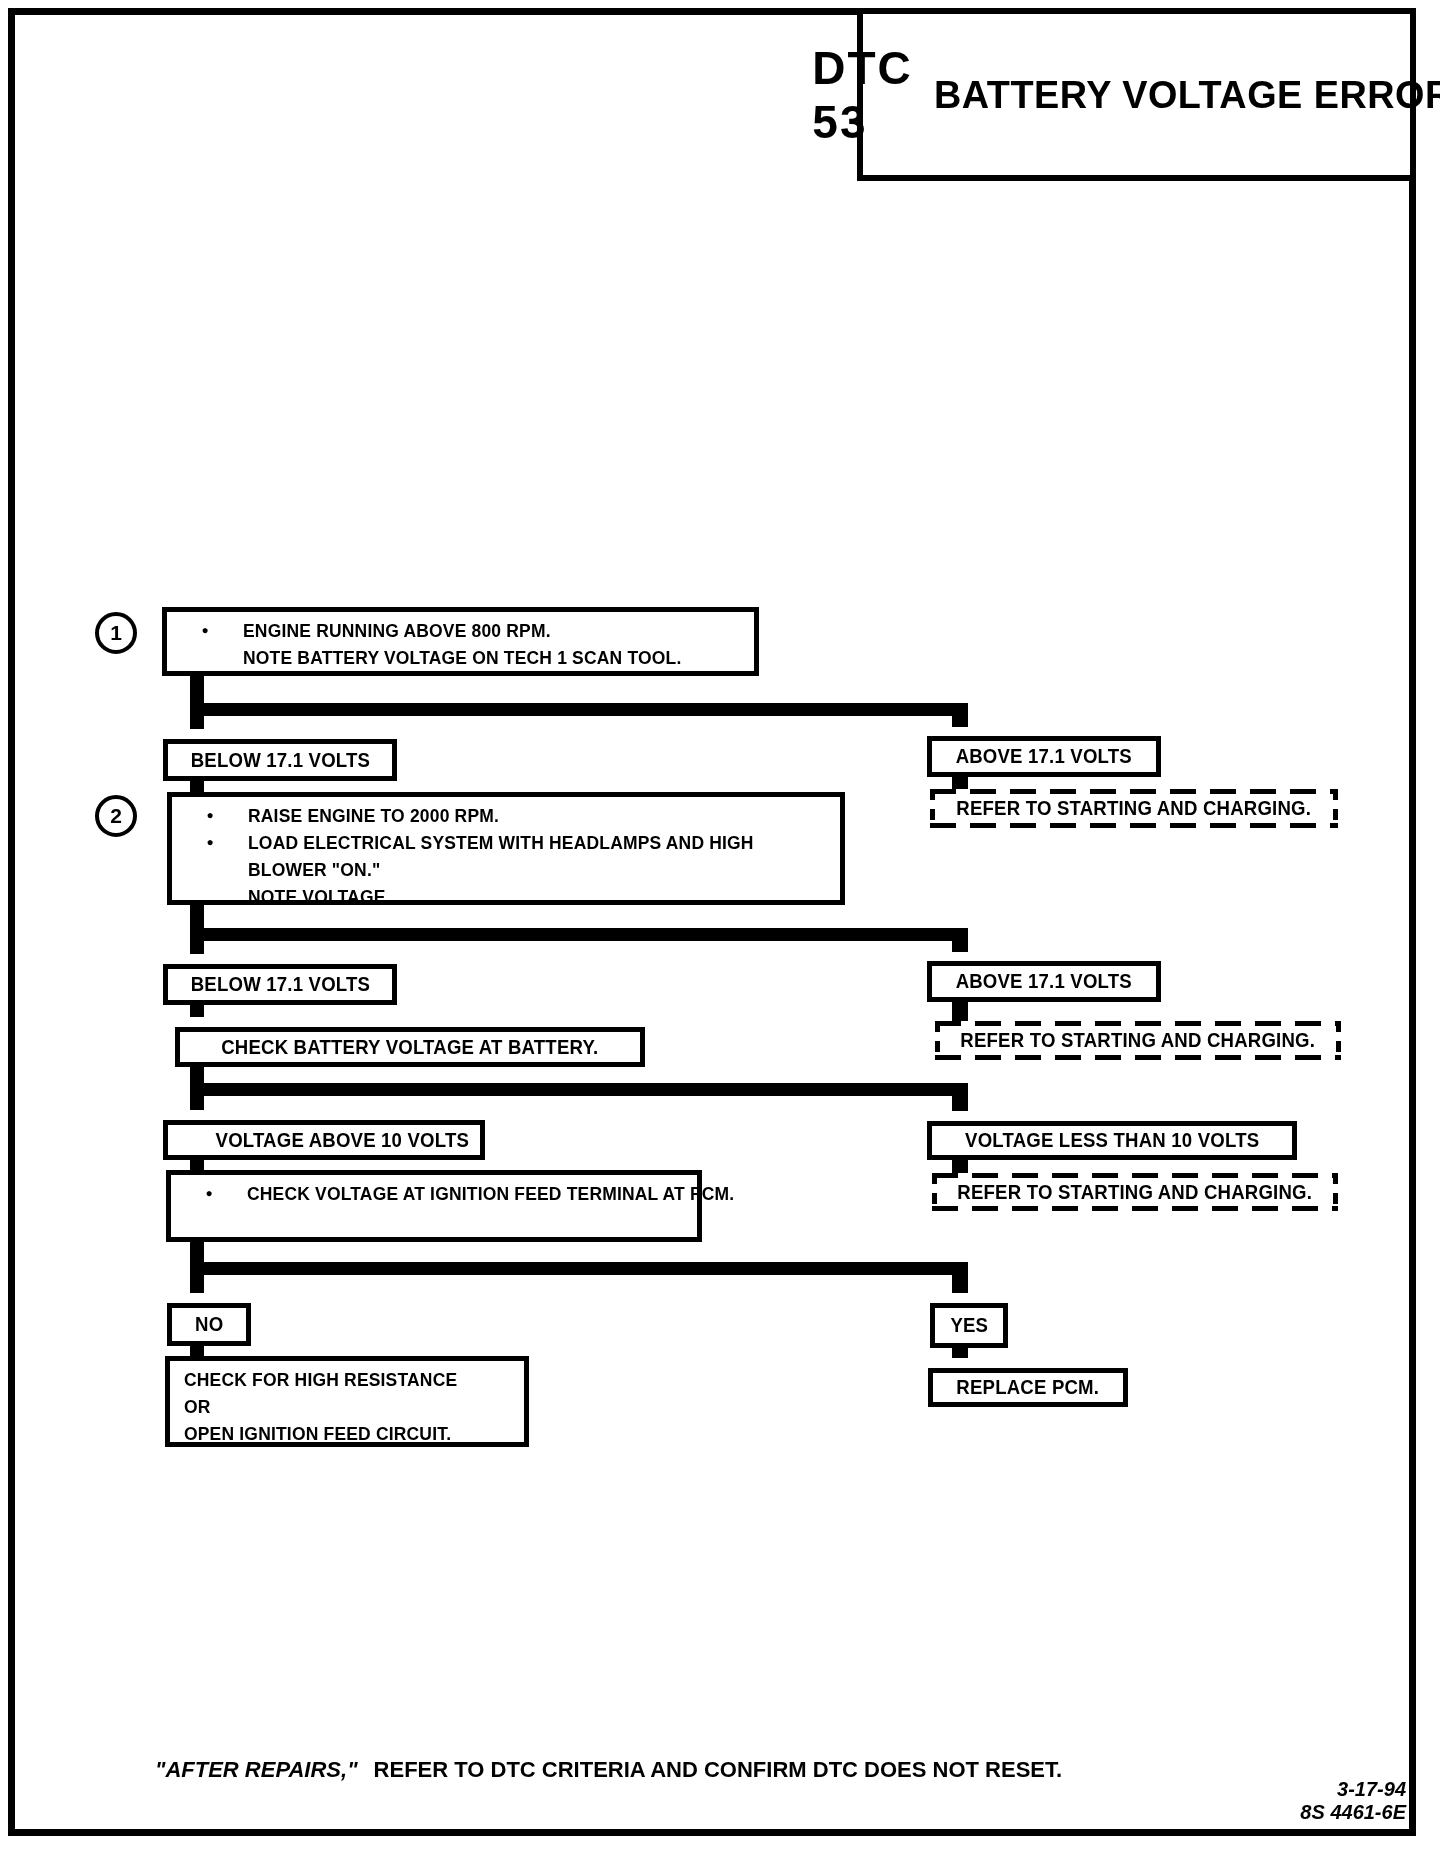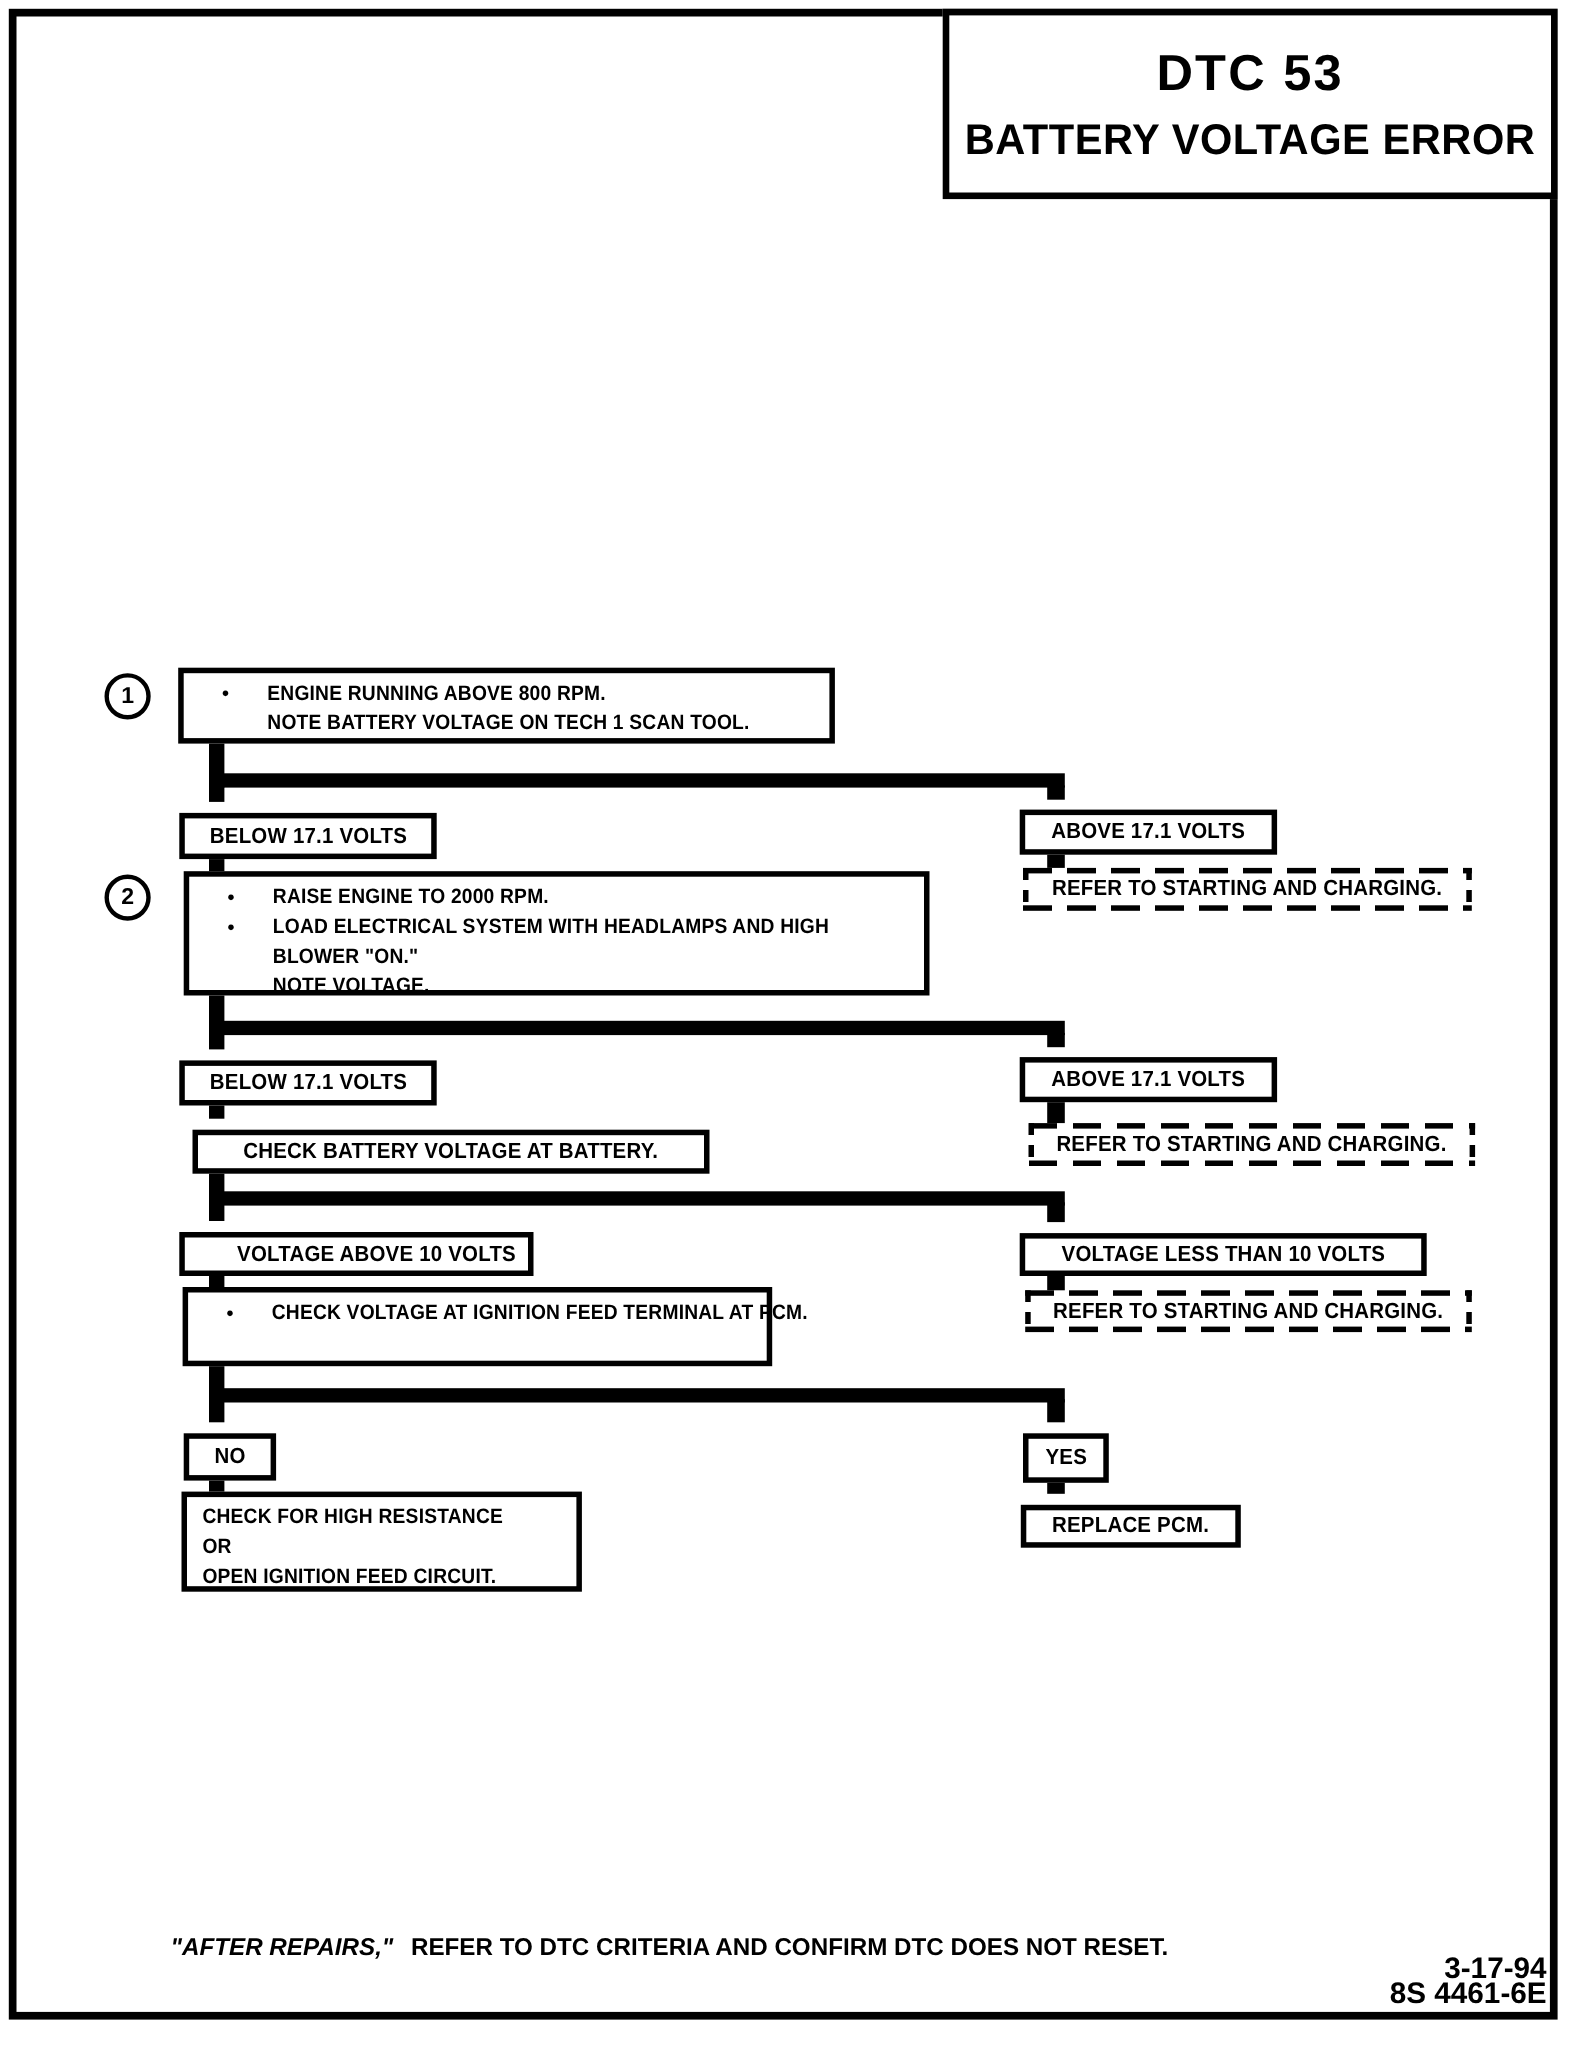--- a/index.html
+++ b/index.html
@@ -9,21 +9,21 @@
     font-family:"Liberation Sans", sans-serif; color:#000;
   }
   .abs { position:absolute; }
 
   
   #pgborder { left:8px; top:8px; width:1408px; height:1828px; border:7px solid #000; }
 
   
   #titlebox {
     left:857px; top:8px; width:559px; height:173px; border:6px solid #000; background:#fff;
-    display:flex; flex-direction:column; align-items:center; justify-content:center; gap:13px;
+    display:flex; flex-direction:row; align-items:center; justify-content:center; gap:13px;
   }
   #title-code { font-size:46px; font-weight:bold; letter-spacing:2px; }
   #title-name { font-size:39px; font-weight:bold; letter-spacing:.5px; transform:scaleX(.97); white-space:nowrap; }
 
   
   .circle {
     width:42px; height:42px; border:4px solid #000; border-radius:50%; background:#fff;
     display:flex; align-items:center; justify-content:center; font-size:21px; font-weight:bold;
   }
   #c1 { left:95px; top:612px; }
@@ -85,21 +85,21 @@
   }
   .dashed > span { white-space:nowrap; letter-spacing:.2px; transform:scaleX(.93); }
   #d1 { left:930px; top:789px;  width:408px; height:39px; }
   #d2 { left:935px; top:1021px; width:406px; height:39px; }
   #d3 { left:932px; top:1173px; width:406px; height:38px; }
 
   
   #ft { left:155px; top:1757px; width:980px; font-size:22px; font-weight:bold; white-space:nowrap; }
   #ft .it { font-style:italic; }
   #ft .rest { margin-left:16px; }
-  #cr { left:1190px; top:1778px; width:216px; text-align:right; font-size:27px; font-weight:bold; line-height:23px; }
+  #cr { left:1190px; top:1778px; width:216px; text-align:right; font-size:20px; font-weight:bold; line-height:23px;font-style:italic; }
 </style>
 </head>
 <body>
 
 <div class="abs" id="pgborder"></div>
 
 <div class="abs" id="titlebox">
   <div id="title-code">DTC 53</div>
   <div id="title-name">BATTERY VOLTAGE ERROR</div>
 </div>

